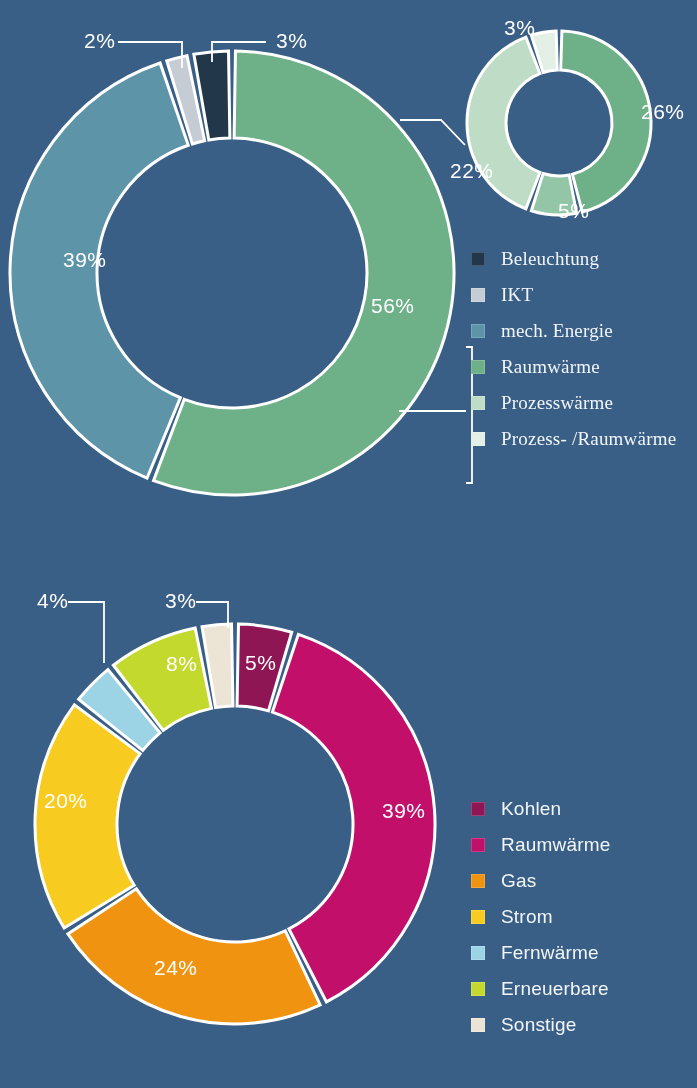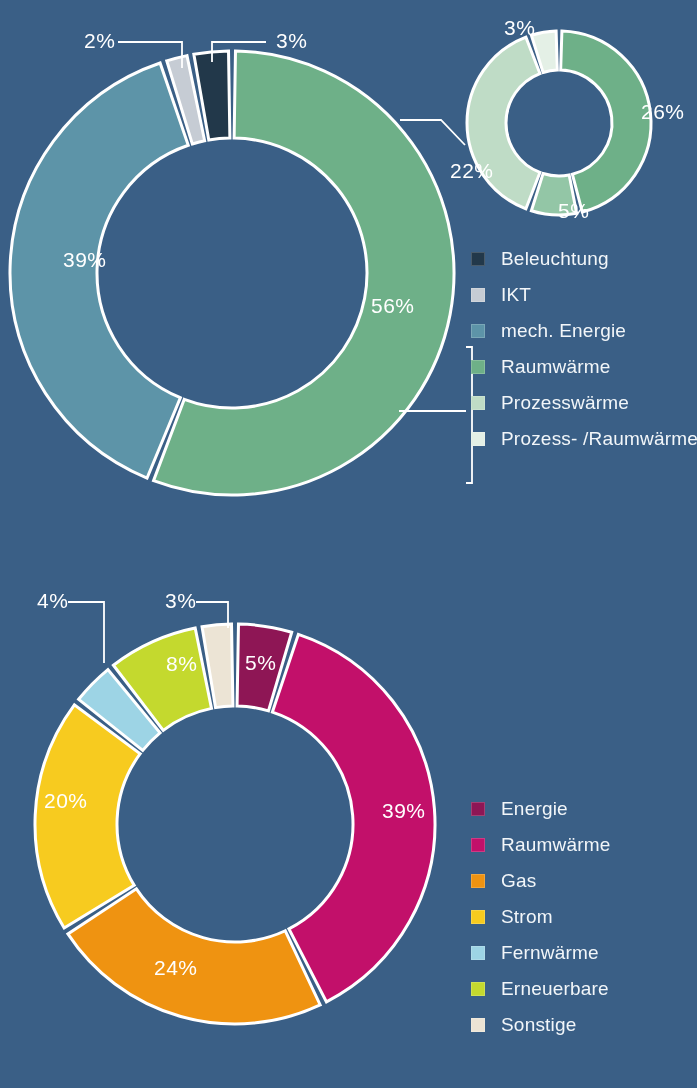--- a/index.html
+++ b/index.html
@@ -39,21 +39,21 @@
     width:14px; height:14px; flex:0 0 14px;
     margin-right:16px;
     border:1px solid rgba(255,255,255,0.18);
   }
   .legend-label {
     color:#f2f6f9;
     font-size:19px;
     white-space:nowrap;
     letter-spacing:0.2px;
   }
-  #legend-top { left:471px; top:241px; }
+  #legend-top { left:471px; top:241px;font-family:Liberation Serif, serif; }
   #legend-bottom { left:471px; top:791px; }
 </style>
 </head>
 <body>
 
 <div id="stage">
 
   <svg class="chart-layer" viewBox="0 0 697 1088">
     <g id="g-top-donut">
         <path d="M 235.4870244432242 51.02738758907134 A 222 222 0 1 1 153.5285846810049 480.66857484423053 L 184.28089608980028 399.28494416203205 A 135 135 0 1 0 234.1204878370958 138.01665461497583 Z" fill="#6eb088" stroke="#ffffff" stroke-width="3"></path>
@@ -126,21 +126,21 @@
         <span class="legend-label">Prozesswärme</span>
       </div>
       <div class="legend-row">
         <span class="legend-swatch" style="background: rgb(228, 240, 230);"></span>
         <span class="legend-label">Prozess- /Raumwärme</span>
       </div>
     </div>
   <div class="legend" id="legend-bottom">
       <div class="legend-row">
         <span class="legend-swatch" style="background: rgb(142, 22, 85);"></span>
-        <span class="legend-label">Energie</span>
+        <span class="legend-label">Kohlen</span>
       </div>
       <div class="legend-row">
         <span class="legend-swatch" style="background: rgb(194, 16, 106);"></span>
         <span class="legend-label">Raumwärme</span>
       </div>
       <div class="legend-row">
         <span class="legend-swatch" style="background: rgb(239, 147, 17);"></span>
         <span class="legend-label">Gas</span>
       </div>
       <div class="legend-row">

